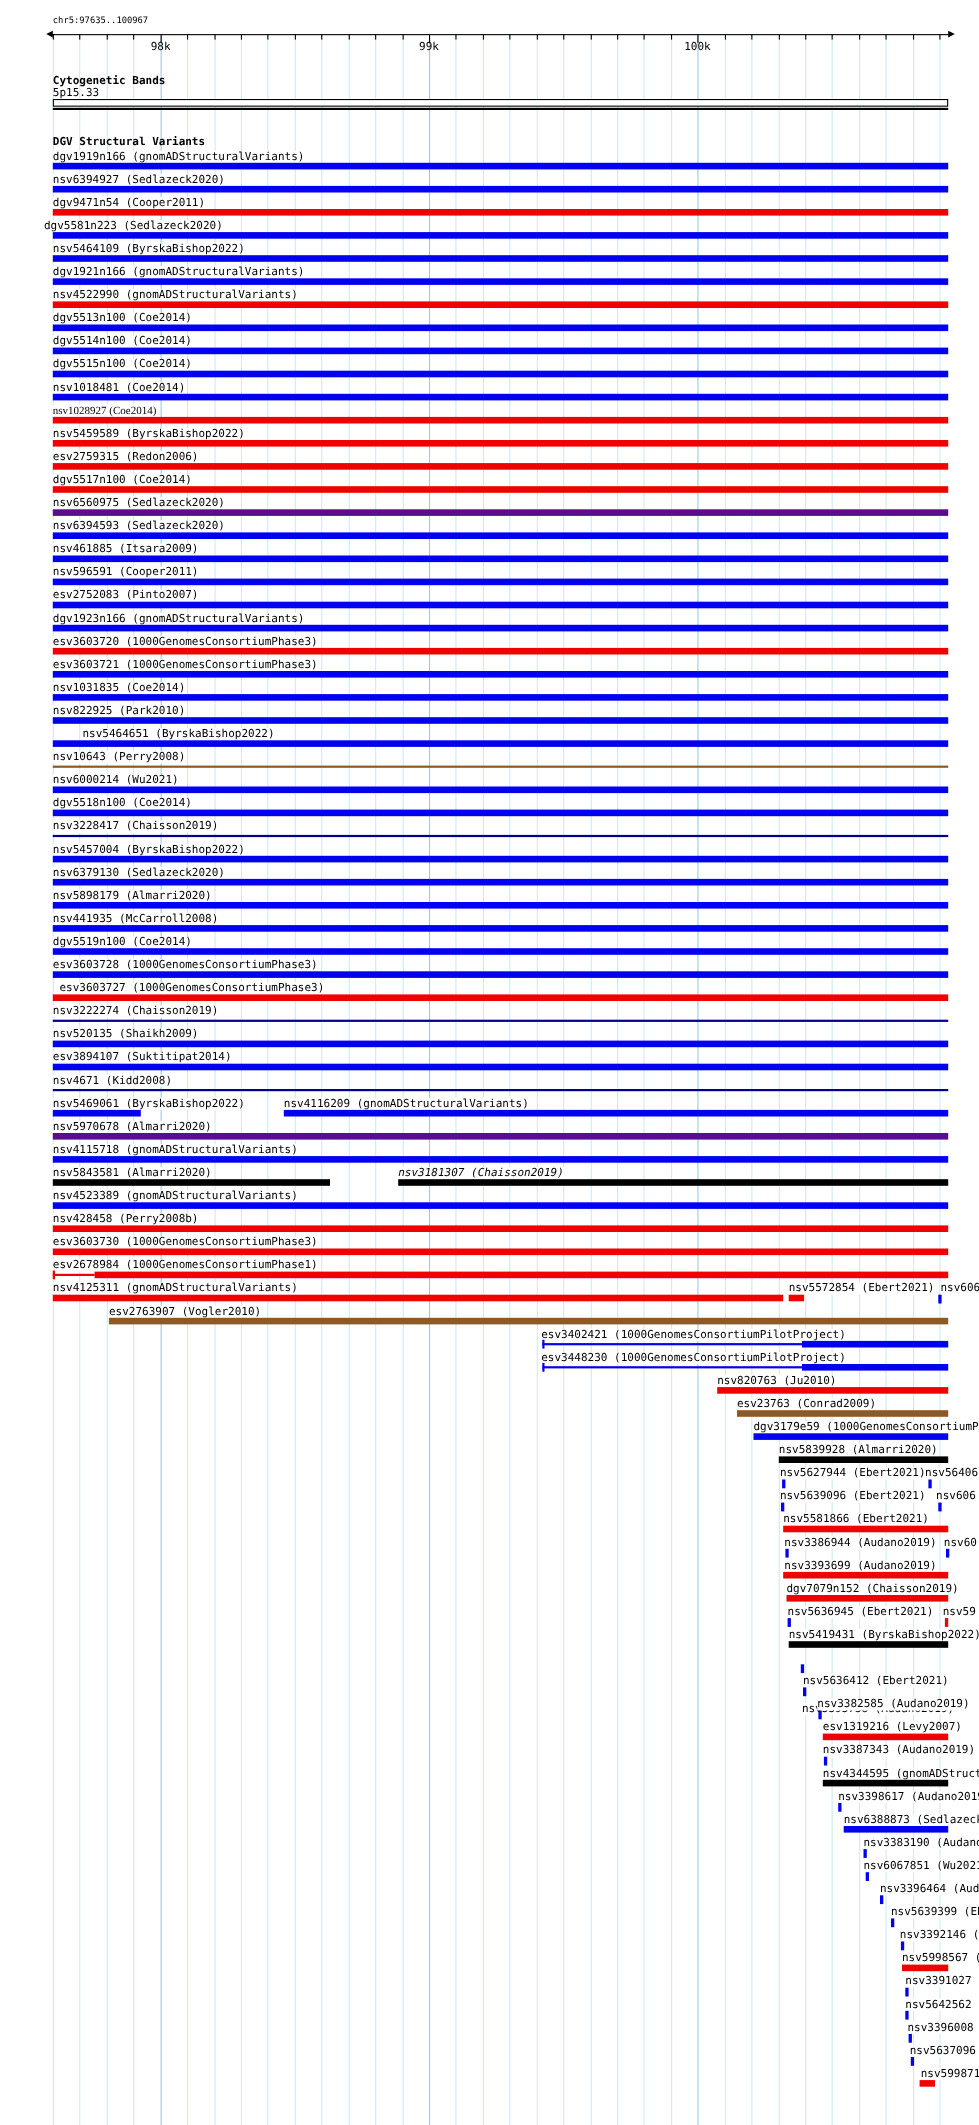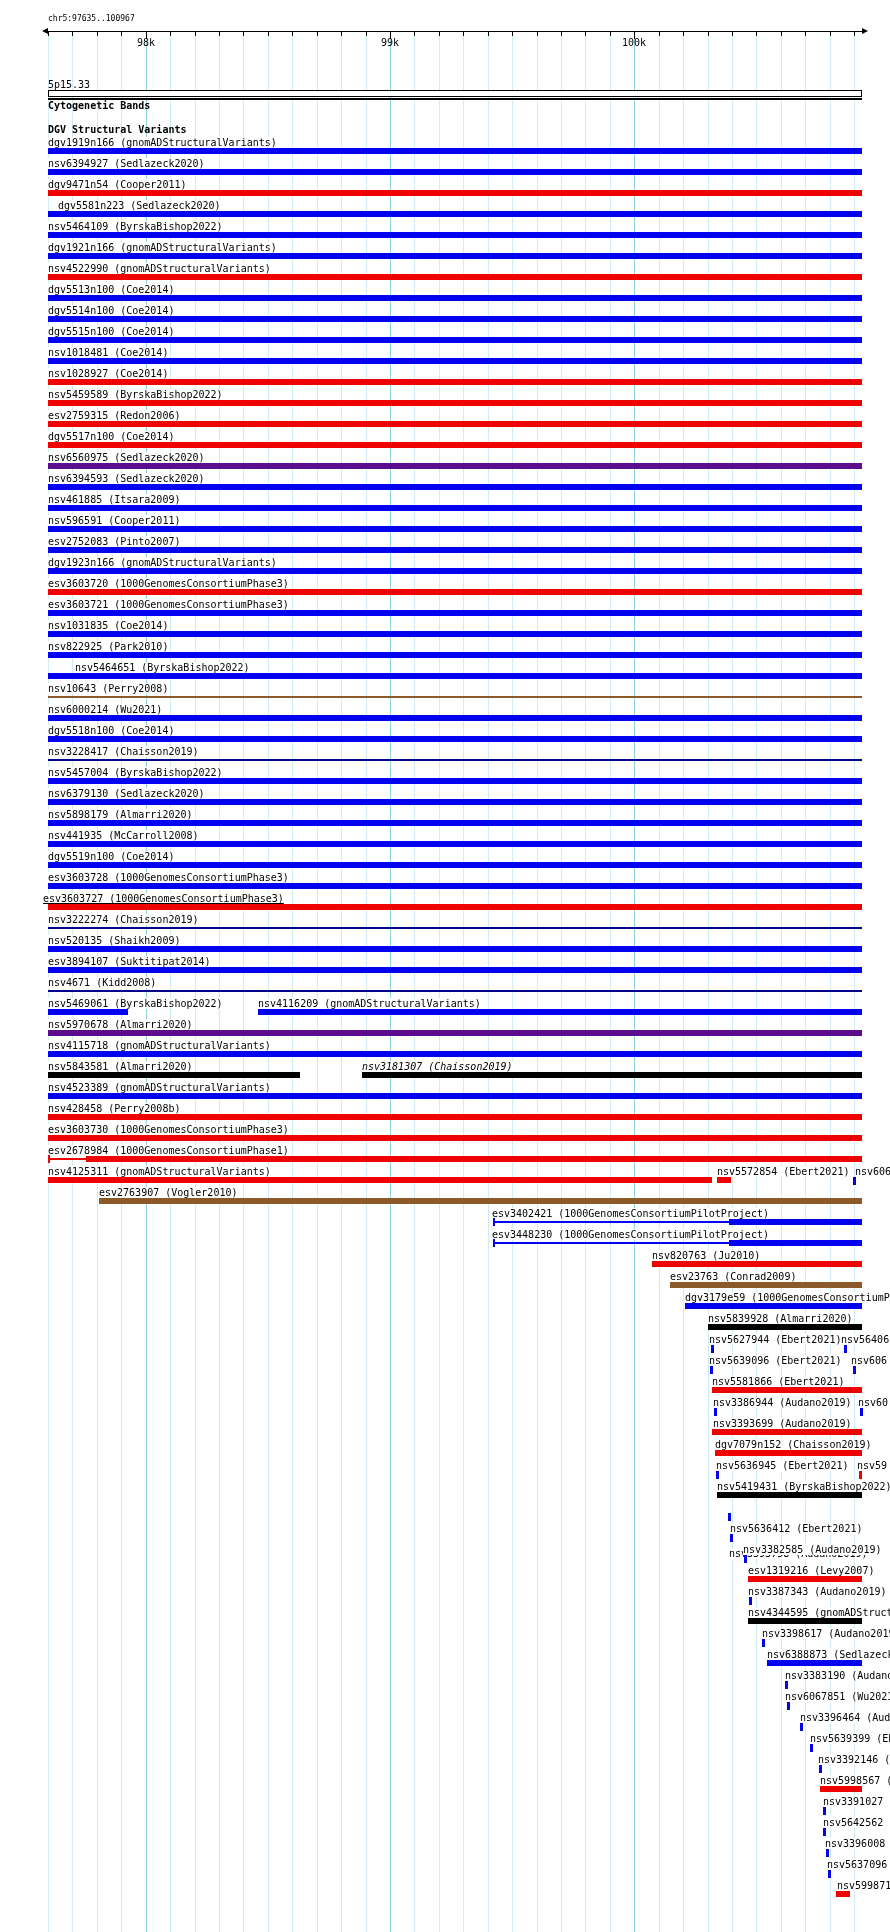--- a/index.html
+++ b/index.html
@@ -100,51 +100,51 @@
         <div class="rtick" style="left: 781px; height: 5px;"></div>
         <div class="rtick" style="left: 805px; height: 5px;"></div>
         <div class="rtick" style="left: 830px; height: 5px;"></div>
         <div class="rtick" style="left: 854px; height: 5px;"></div>
         <div class="rticklabel" style="left: 146px;">98k</div>
         <div class="rticklabel" style="left: 390px;">99k</div>
         <div class="rticklabel" style="left: 634px;">100k</div>
       </div>
   </div>
 
-  <div class="sectitle" style="top:68px;margin-top:32px;">Cytogenetic Bands</div>
+  <div class="sectitle" style="top:68px;">Cytogenetic Bands</div>
   <div class="bandname" style="top:79px;">5p15.33</div>
   <div class="bandrect"></div>
   <div class="hline" style="left:48px;top:98px;width:814px;height:2px;"></div>
 
   <div class="sectitle" style="top:124px;">DGV Structural Variants</div>
 
   <div id="tracks">
       <div class="vlabel" style="left: 48px; top: 137px;">dgv1919n166 (gnomADStructuralVariants)</div>
       <div class="shape" style="left: 48px; top: 148px; width: 814px; height: 6px; background: rgb(2, 2, 238);"></div>
       <div class="vlabel" style="left: 48px; top: 158px;">nsv6394927 (Sedlazeck2020)</div>
       <div class="shape" style="left: 48px; top: 169px; width: 814px; height: 6px; background: rgb(2, 2, 238);"></div>
       <div class="vlabel" style="left: 48px; top: 179px;">dgv9471n54 (Cooper2011)</div>
       <div class="shape" style="left: 48px; top: 190px; width: 814px; height: 6px; background: rgb(238, 2, 2);"></div>
-      <div class="vlabel" style="left: 58px; top: 200px;">dgv5581n223 (Sedlazeck2020)</div>
+      <div class="vlabel" style="left: 40px; top: 200px;">dgv5581n223 (Sedlazeck2020)</div>
       <div class="shape" style="left: 48px; top: 211px; width: 814px; height: 6px; background: rgb(2, 2, 238);"></div>
       <div class="vlabel" style="left: 48px; top: 221px;">nsv5464109 (ByrskaBishop2022)</div>
       <div class="shape" style="left: 48px; top: 232px; width: 814px; height: 6px; background: rgb(2, 2, 238);"></div>
       <div class="vlabel" style="left: 48px; top: 242px;">dgv1921n166 (gnomADStructuralVariants)</div>
       <div class="shape" style="left: 48px; top: 253px; width: 814px; height: 6px; background: rgb(2, 2, 238);"></div>
       <div class="vlabel" style="left: 48px; top: 263px;">nsv4522990 (gnomADStructuralVariants)</div>
       <div class="shape" style="left: 48px; top: 274px; width: 814px; height: 6px; background: rgb(238, 2, 2);"></div>
       <div class="vlabel" style="left: 48px; top: 284px;">dgv5513n100 (Coe2014)</div>
       <div class="shape" style="left: 48px; top: 295px; width: 814px; height: 6px; background: rgb(2, 2, 238);"></div>
       <div class="vlabel" style="left: 48px; top: 305px;">dgv5514n100 (Coe2014)</div>
       <div class="shape" style="left: 48px; top: 316px; width: 814px; height: 6px; background: rgb(2, 2, 238);"></div>
       <div class="vlabel" style="left: 48px; top: 326px;">dgv5515n100 (Coe2014)</div>
       <div class="shape" style="left: 48px; top: 337px; width: 814px; height: 6px; background: rgb(2, 2, 238);"></div>
       <div class="vlabel" style="left: 48px; top: 347px;">nsv1018481 (Coe2014)</div>
       <div class="shape" style="left: 48px; top: 358px; width: 814px; height: 6px; background: rgb(2, 2, 238);"></div>
-      <div class="vlabel" style="left: 48px; top: 368px;">nsv1028927 (Coe2014)</div>
+      <div class="vlabel" style="left: 48px; top: 368px; font-family: Liberation Serif, serif;">nsv1028927 (Coe2014)</div>
       <div class="shape" style="left: 48px; top: 379px; width: 814px; height: 6px; background: rgb(238, 2, 2);"></div>
       <div class="vlabel" style="left: 48px; top: 389px;">nsv5459589 (ByrskaBishop2022)</div>
       <div class="shape" style="left: 48px; top: 400px; width: 814px; height: 6px; background: rgb(238, 2, 2);"></div>
       <div class="vlabel" style="left: 48px; top: 410px;">esv2759315 (Redon2006)</div>
       <div class="shape" style="left: 48px; top: 421px; width: 814px; height: 6px; background: rgb(238, 2, 2);"></div>
       <div class="vlabel" style="left: 48px; top: 431px;">dgv5517n100 (Coe2014)</div>
       <div class="shape" style="left: 48px; top: 442px; width: 814px; height: 6px; background: rgb(238, 2, 2);"></div>
       <div class="vlabel" style="left: 48px; top: 452px;">nsv6560975 (Sedlazeck2020)</div>
       <div class="shape" style="left: 48px; top: 463px; width: 814px; height: 6px; background: rgb(92, 13, 142);"></div>
       <div class="vlabel" style="left: 48px; top: 473px;">nsv6394593 (Sedlazeck2020)</div>
@@ -180,21 +180,21 @@
       <div class="vlabel" style="left: 48px; top: 788px;">nsv6379130 (Sedlazeck2020)</div>
       <div class="shape" style="left: 48px; top: 799px; width: 814px; height: 6px; background: rgb(2, 2, 238);"></div>
       <div class="vlabel" style="left: 48px; top: 809px;">nsv5898179 (Almarri2020)</div>
       <div class="shape" style="left: 48px; top: 820px; width: 814px; height: 6px; background: rgb(2, 2, 238);"></div>
       <div class="vlabel" style="left: 48px; top: 830px;">nsv441935 (McCarroll2008)</div>
       <div class="shape" style="left: 48px; top: 841px; width: 814px; height: 6px; background: rgb(2, 2, 238);"></div>
       <div class="vlabel" style="left: 48px; top: 851px;">dgv5519n100 (Coe2014)</div>
       <div class="shape" style="left: 48px; top: 862px; width: 814px; height: 6px; background: rgb(2, 2, 238);"></div>
       <div class="vlabel" style="left: 48px; top: 872px;">esv3603728 (1000GenomesConsortiumPhase3)</div>
       <div class="shape" style="left: 48px; top: 883px; width: 814px; height: 6px; background: rgb(2, 2, 238);"></div>
-      <div class="vlabel" style="left: 43px; top: 893px; text-decoration: underline;">esv3603727 (1000GenomesConsortiumPhase3)</div>
+      <div class="vlabel" style="left: 54px; top: 893px;">esv3603727 (1000GenomesConsortiumPhase3)</div>
       <div class="shape" style="left: 48px; top: 904px; width: 814px; height: 6px; background: rgb(238, 2, 2);"></div>
       <div class="vlabel" style="left: 48px; top: 914px;">nsv3222274 (Chaisson2019)</div>
       <div class="shape" style="left: 48px; top: 927px; width: 814px; height: 2px; background: rgb(0, 0, 139);"></div>
       <div class="vlabel" style="left: 48px; top: 935px;">nsv520135 (Shaikh2009)</div>
       <div class="shape" style="left: 48px; top: 946px; width: 814px; height: 6px; background: rgb(2, 2, 238);"></div>
       <div class="vlabel" style="left: 48px; top: 956px;">esv3894107 (Suktitipat2014)</div>
       <div class="shape" style="left: 48px; top: 967px; width: 814px; height: 6px; background: rgb(2, 2, 238);"></div>
       <div class="vlabel" style="left: 48px; top: 977px;">nsv4671 (Kidd2008)</div>
       <div class="shape" style="left: 48px; top: 990px; width: 814px; height: 2px; background: rgb(0, 0, 139);"></div>
       <div class="vlabel" style="left: 48px; top: 998px;">nsv5469061 (ByrskaBishop2022)</div>

